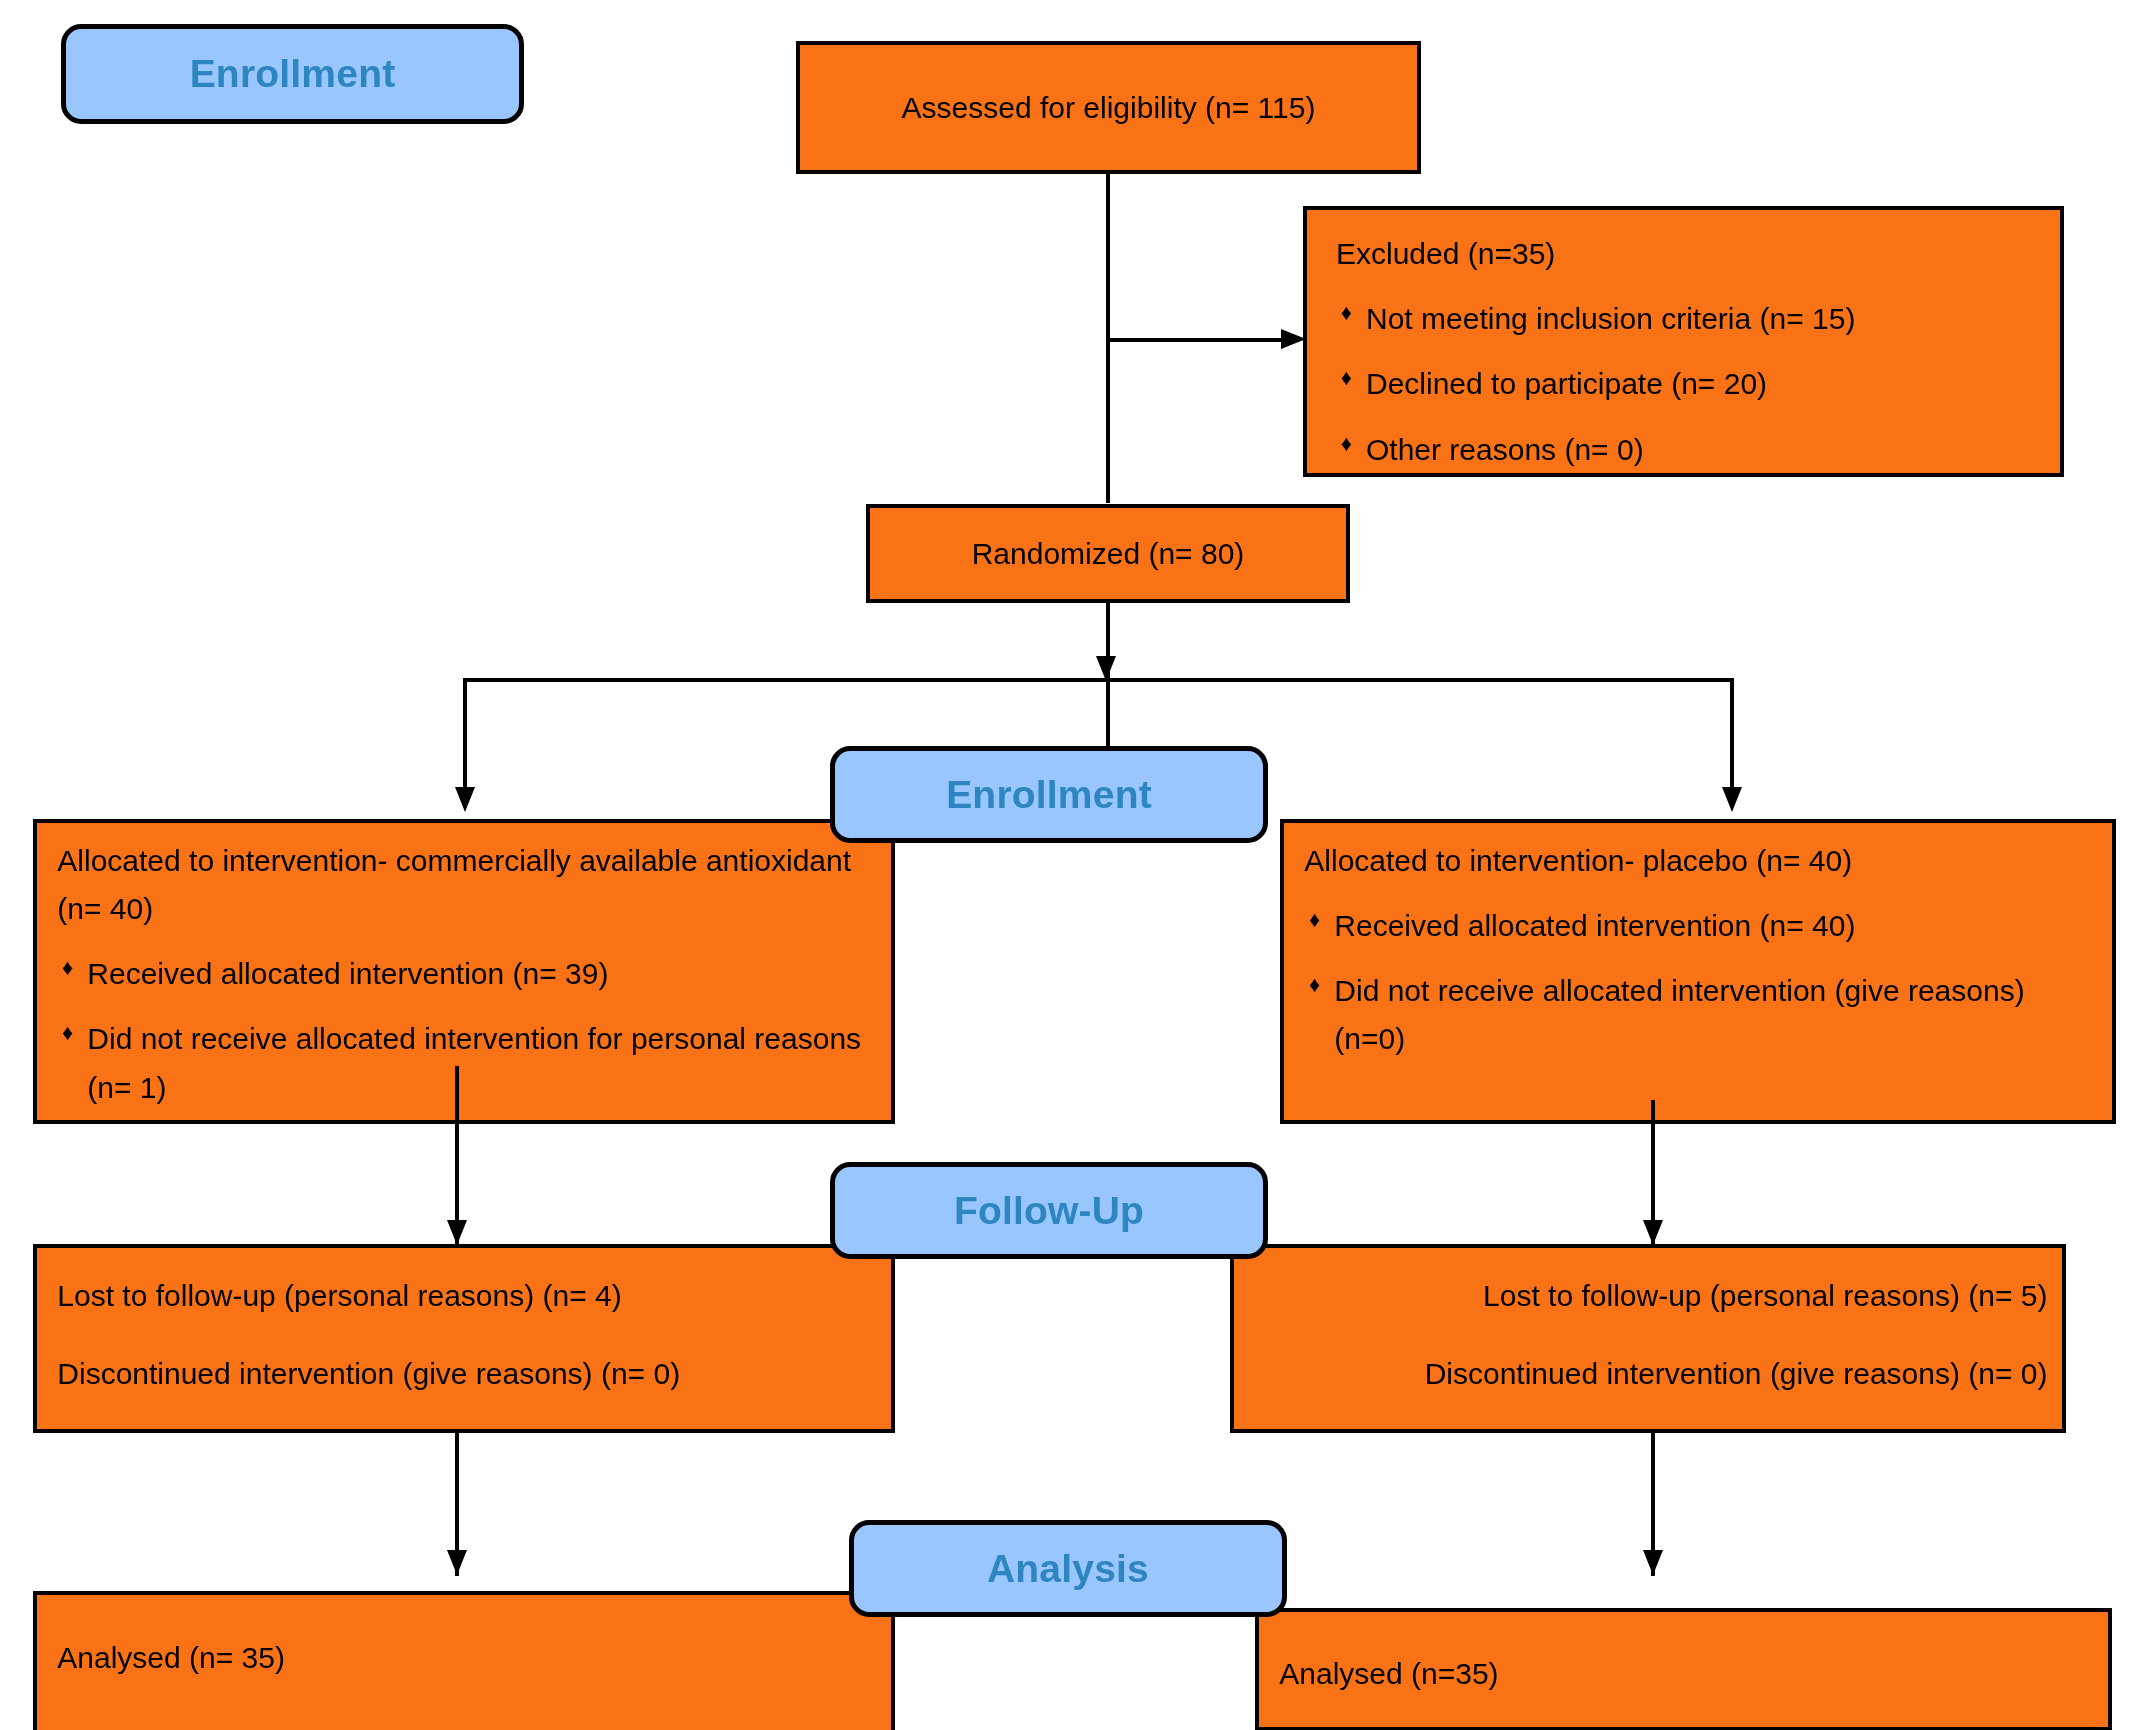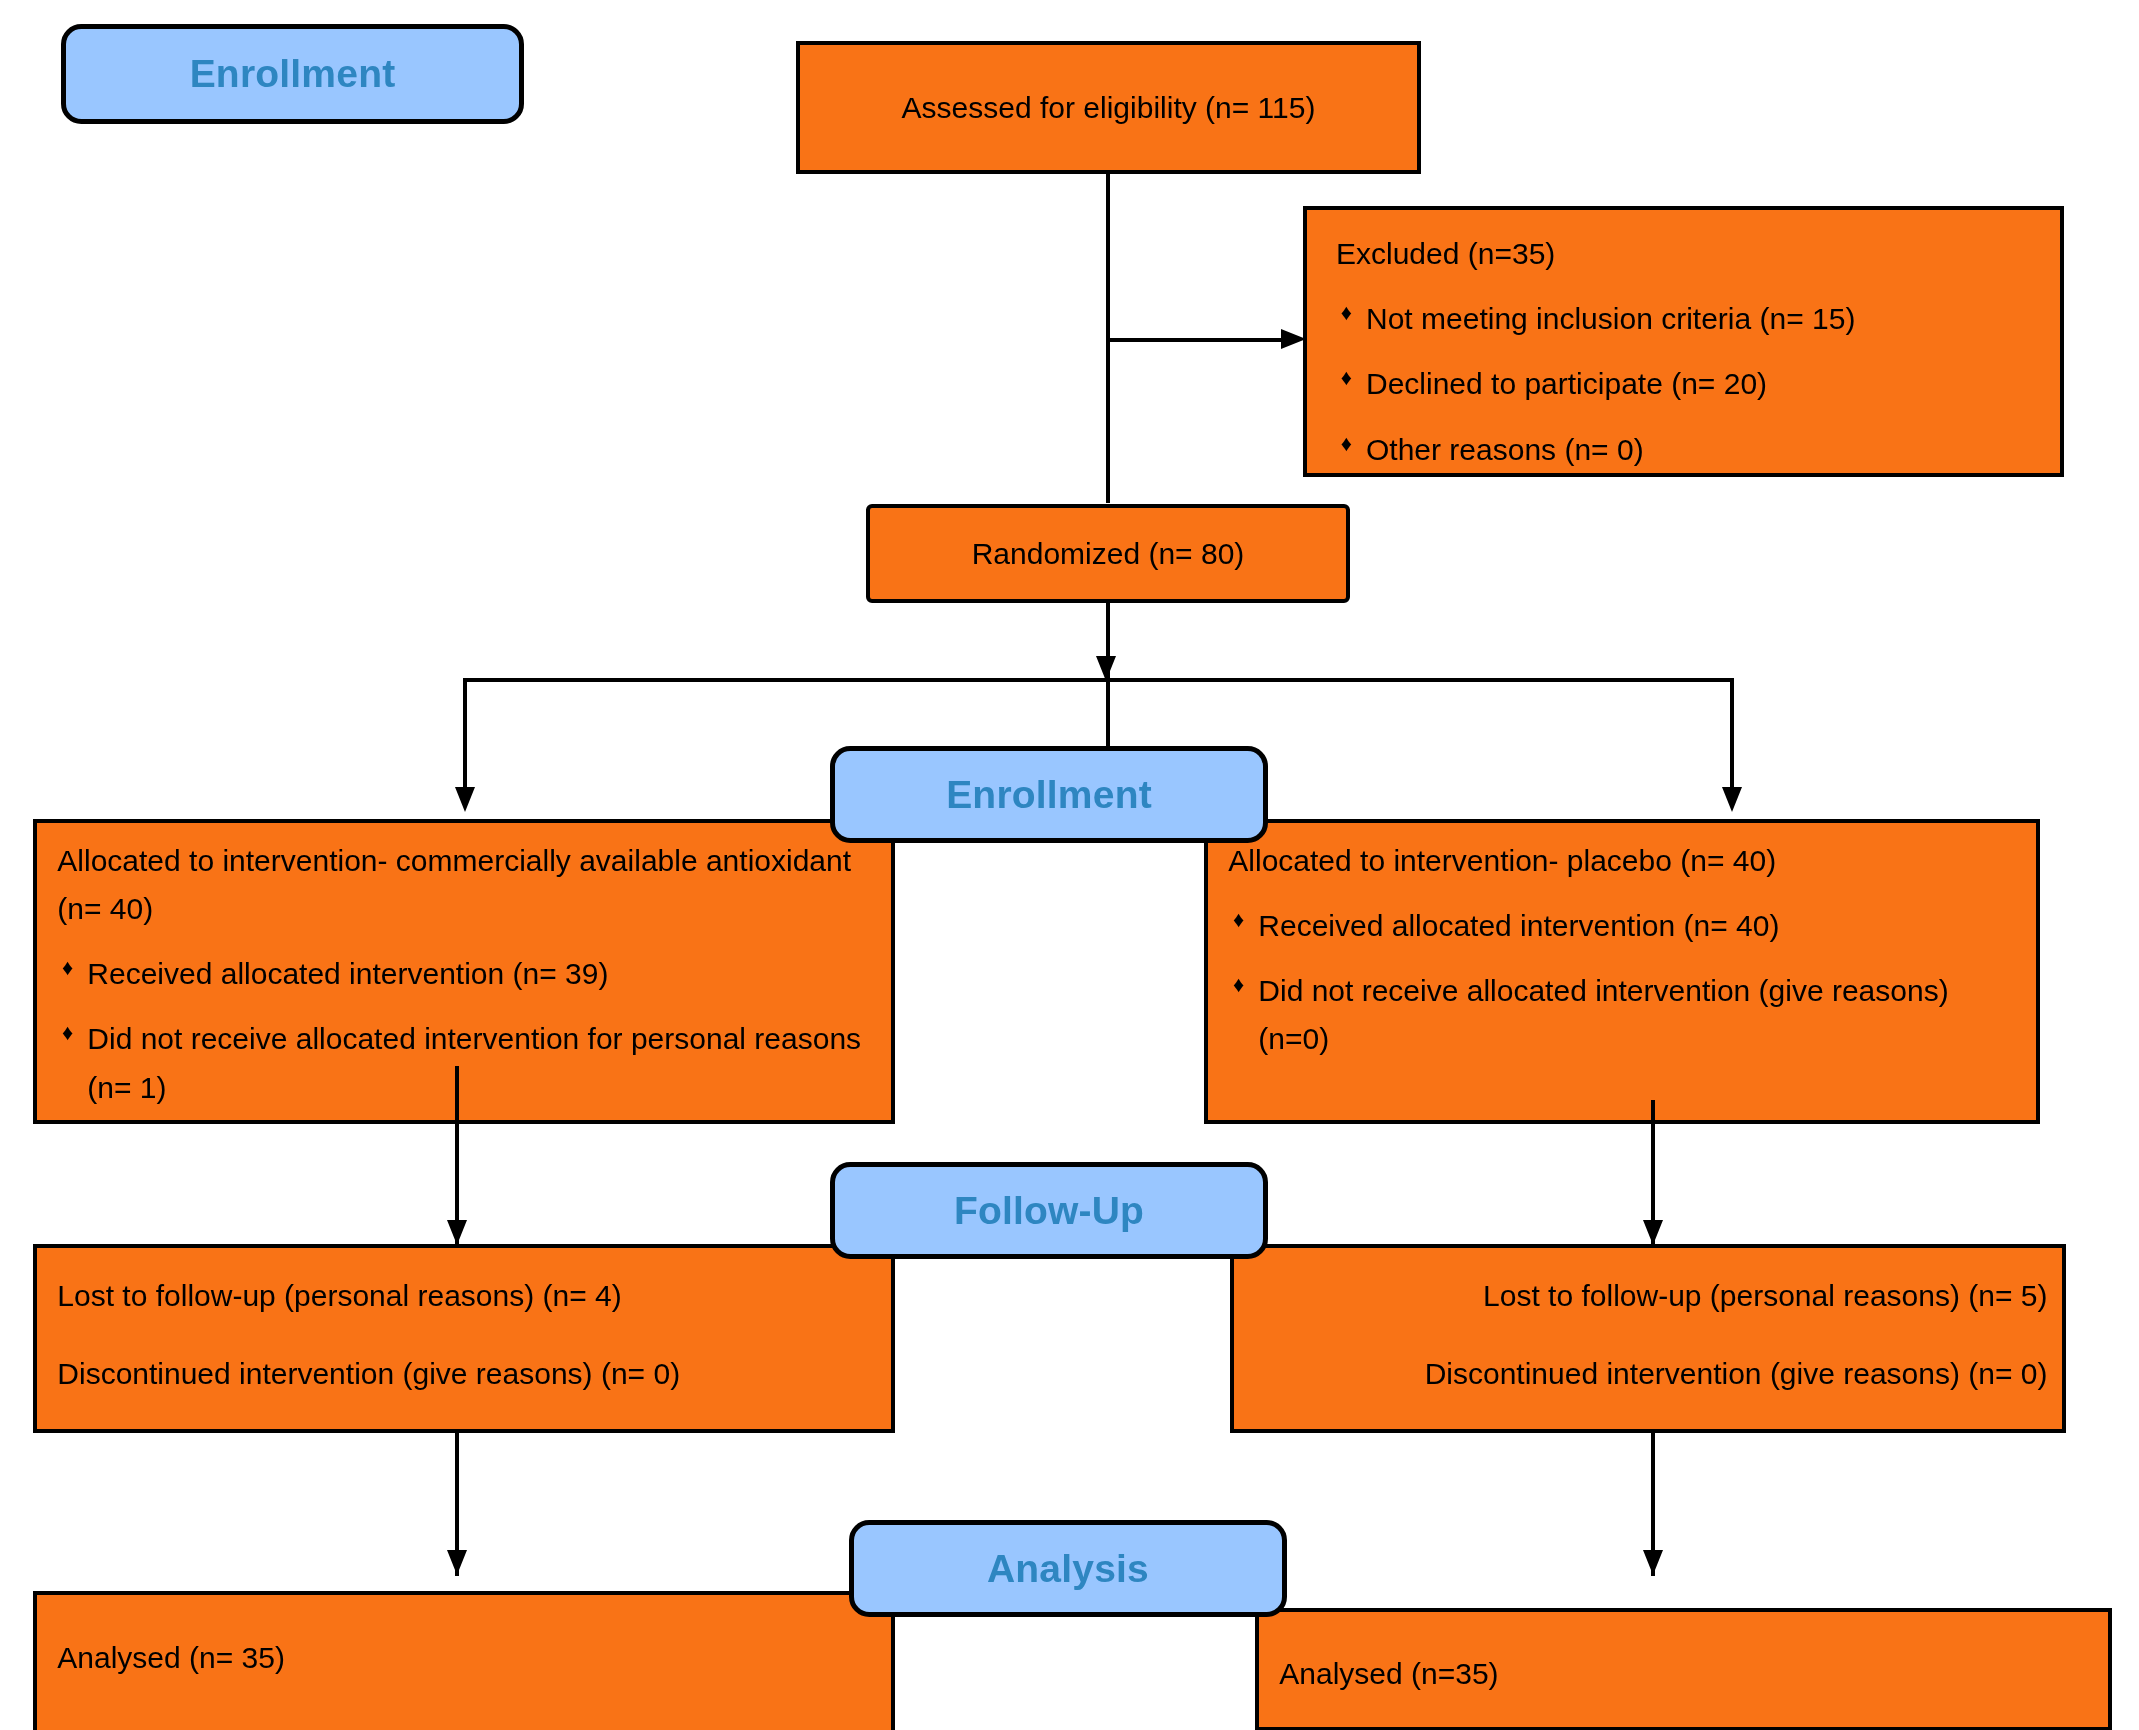--- a/index.html
+++ b/index.html
@@ -118,21 +118,21 @@
     <div class="txt" style="left:29px;right:19.4px;top:20.3px;">
       <div class="plain-line">Excluded (n=35)</div>
       <ul class="bul">
         <li>Not meeting inclusion criteria (n= 15)</li>
         <li>Declined to participate (n= 20)</li>
         <li>Other reasons (n= 0)</li>
       </ul>
     </div>
   </div>
 
-  <div class="box" style="left:866px;top:504px;width:484px;height:99px;border-radius:6px;">
+  <div class="box" style="left:866px;top:504px;width:484px;height:99px;">
     <div class="center-txt">Randomized (n= 80)</div>
   </div>
 
   <div class="vline" style="left:1106px;top:603px;width:4.4px;height:157px;"></div>
   <div class="arrow-down" style="left:1096px;top:656px;"></div>
 
   <div class="hline" style="left:463px;top:678px;width:1271px;height:4.4px;"></div>
 
   <div class="vline" style="left:463px;top:678px;width:4.4px;height:121px;"></div>
   <div class="arrow-down" style="left:455px;top:787px;"></div>
@@ -147,21 +147,21 @@
   <div class="box" style="left:33px;top:819px;width:862px;height:305px;">
     <div class="txt" style="left:20.3px;right:14.5px;top:13.6px;">
       <div class="plain-line">Allocated to intervention- commercially available antioxidant (n= 40)</div>
       <ul class="bul">
         <li>Received allocated intervention (n= 39)</li>
         <li>Did not receive allocated intervention for personal reasons (n= 1)</li>
       </ul>
     </div>
   </div>
 
-  <div class="box" style="left:1204px;top:819px;width:836px;height:305px;">
+  <div class="box" style="left:1280px;top:819px;width:836px;height:305px;">
     <div class="txt" style="left:20.3px;right:14.5px;top:13.6px;">
       <div class="plain-line">Allocated to intervention- placebo (n= 40)</div>
       <ul class="bul">
         <li>Received allocated intervention (n= 40)</li>
         <li>Did not receive allocated intervention (give reasons) (n=0)</li>
       </ul>
     </div>
   </div>
 
   <div class="vline" style="left:455px;top:1066px;width:4.4px;height:179px;"></div>

